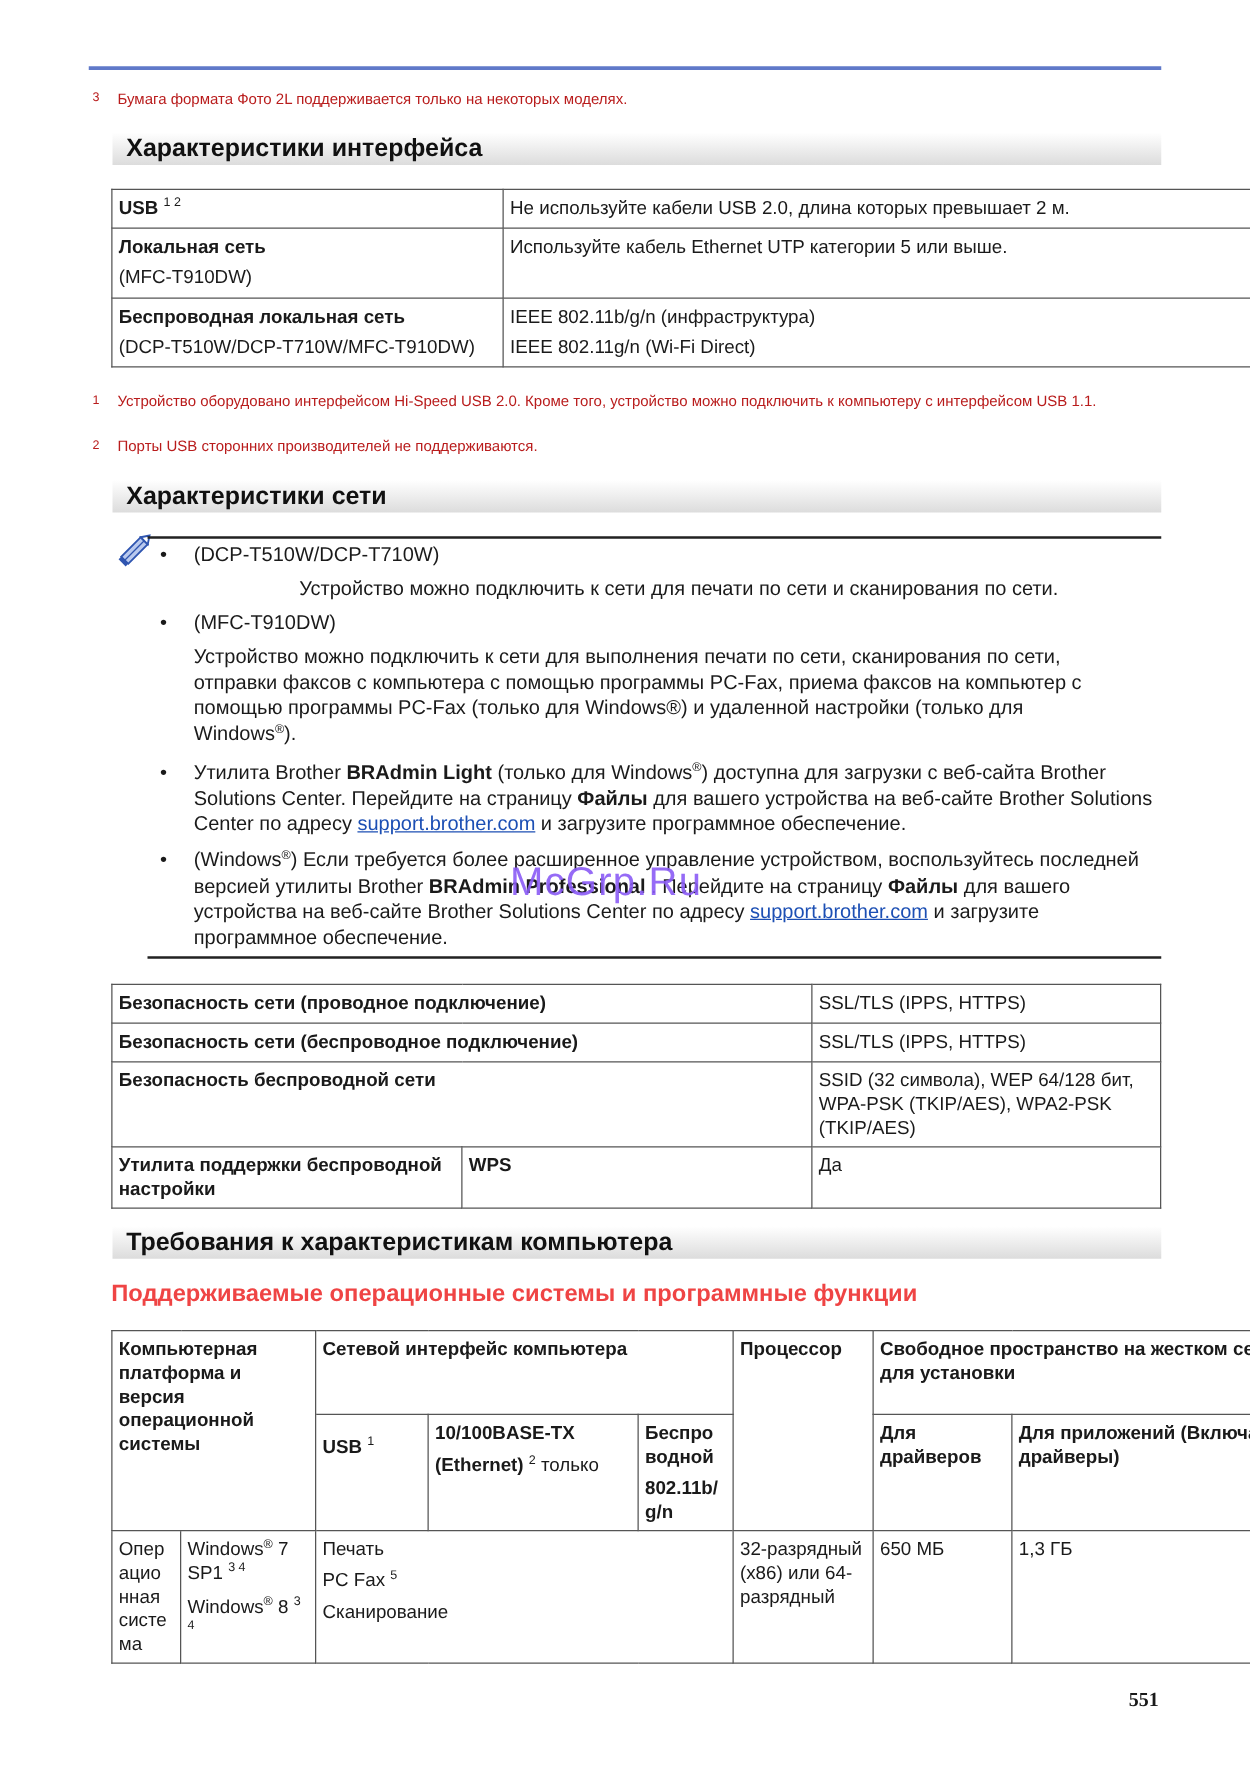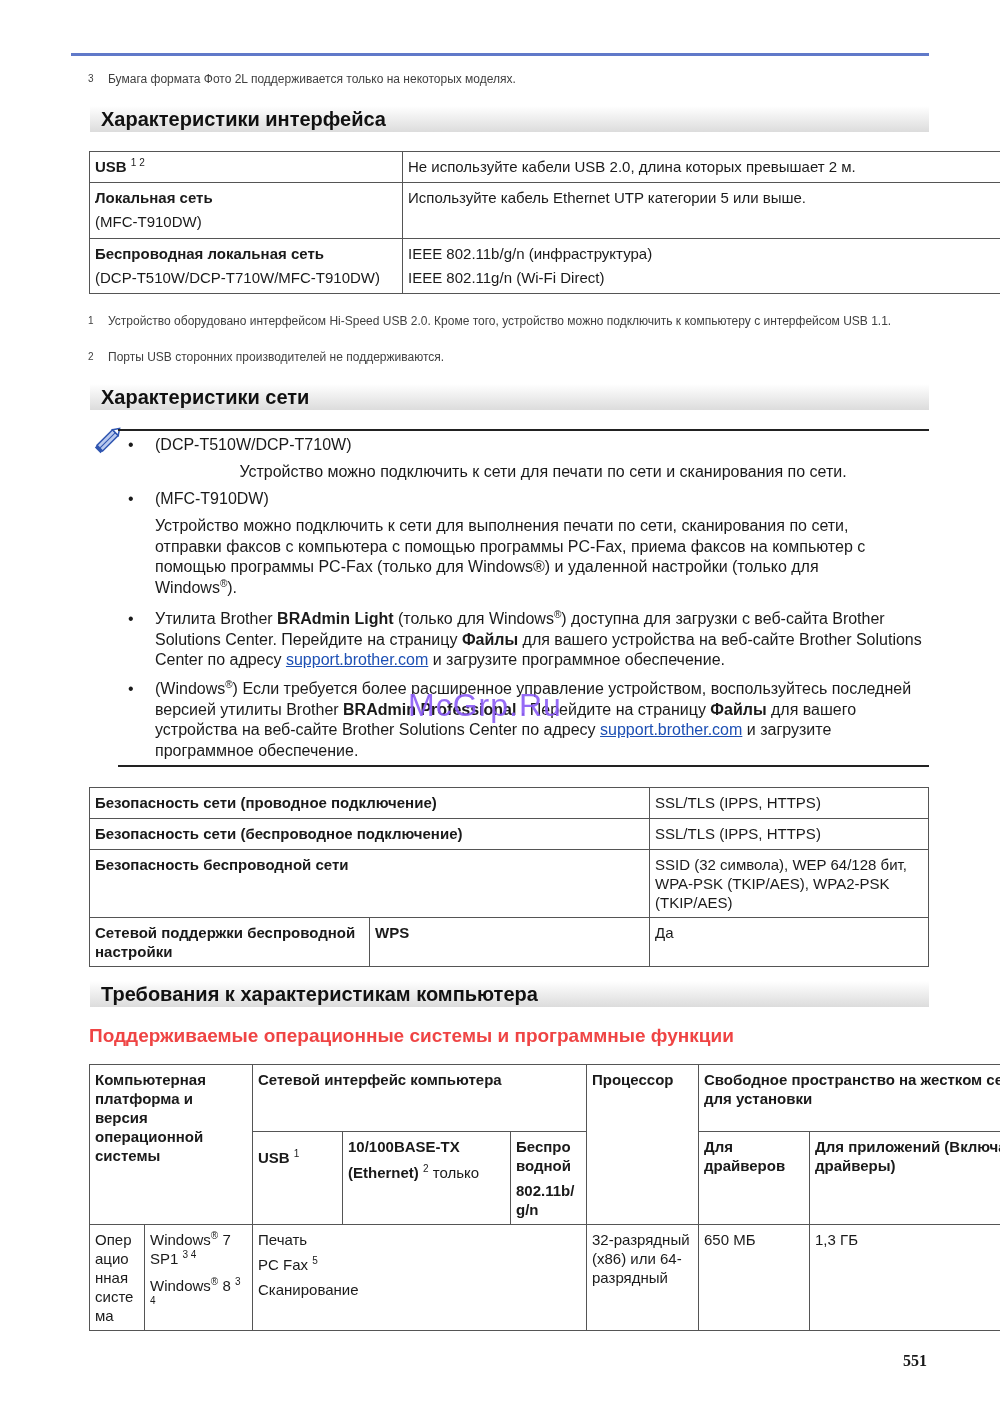--- a/index.html
+++ b/index.html
@@ -1,19 +1,19 @@
 <!DOCTYPE html>
 <html><head>
 <meta charset="utf-8">
 <style>
   html, body { margin: 0; padding: 0; background: #ffffff; }
   body { width: 1000px; height: 1414px; position: relative; overflow: hidden;
          font-family: "Liberation Sans", sans-serif; color: #1a1a1a; }
   .top-rule { position: absolute; left: 71px; top: 53px; width: 858px; height: 3px; background: #6079c9; }
-  .fn { position: absolute; left: 88px; font-size: 12px; line-height: 16px; color: #404040; }
+  .fn { position: absolute; left: 74px; font-size: 12px; line-height: 16px; color: #b91c1c; }
   .fn .num { display: inline-block; width: 20px; font-size: 10px; vertical-align: 2px; }
   .fn .txt { display: inline-block; vertical-align: top; }
   .section-bar { position: absolute; left: 90px; width: 839px; height: 26px;
     background: linear-gradient(to bottom, #ffffff 0%, #f1f1f1 40%, #dcdcdc 100%); }
   .section-bar span { position: absolute; left: 11px; top: 2px; font-size: 20px; font-weight: bold; color: #111; }
   table { border-collapse: collapse; position: absolute; font-size: 15px; line-height: 20px; }
   td { border: 1px solid #555; vertical-align: top; padding: 5px 5px; }
   .b { font-weight: bold; }
   sup { font-size: 10px; vertical-align: 6px; line-height: 0; }
   .note-rule { position: absolute; left: 118px; width: 811px; height: 2px; background: #222; }
@@ -126,21 +126,21 @@
   </tr>
   <tr>
     <td colspan="2" class="b">Безопасность сети (беспроводное подключение)</td>
     <td>SSL/TLS (IPPS, HTTPS)</td>
   </tr>
   <tr>
     <td colspan="2" class="b">Безопасность беспроводной сети</td>
     <td style="line-height:19px;">SSID (32 символа), WEP 64/128 бит, WPA-PSK (TKIP/AES), WPA2-PSK (TKIP/AES)</td>
   </tr>
   <tr>
-    <td class="b" style="line-height:19px;">Сетевой поддержки беспроводной настройки</td>
+    <td class="b" style="line-height:19px;">Утилита поддержки беспроводной настройки</td>
     <td class="b">WPS</td>
     <td>Да</td>
   </tr>
 </tbody>
   </table>
 
 <div class="section-bar" style="top:981px;">
   <span>Требования к характеристикам компьютера</span>
 </div>
 

